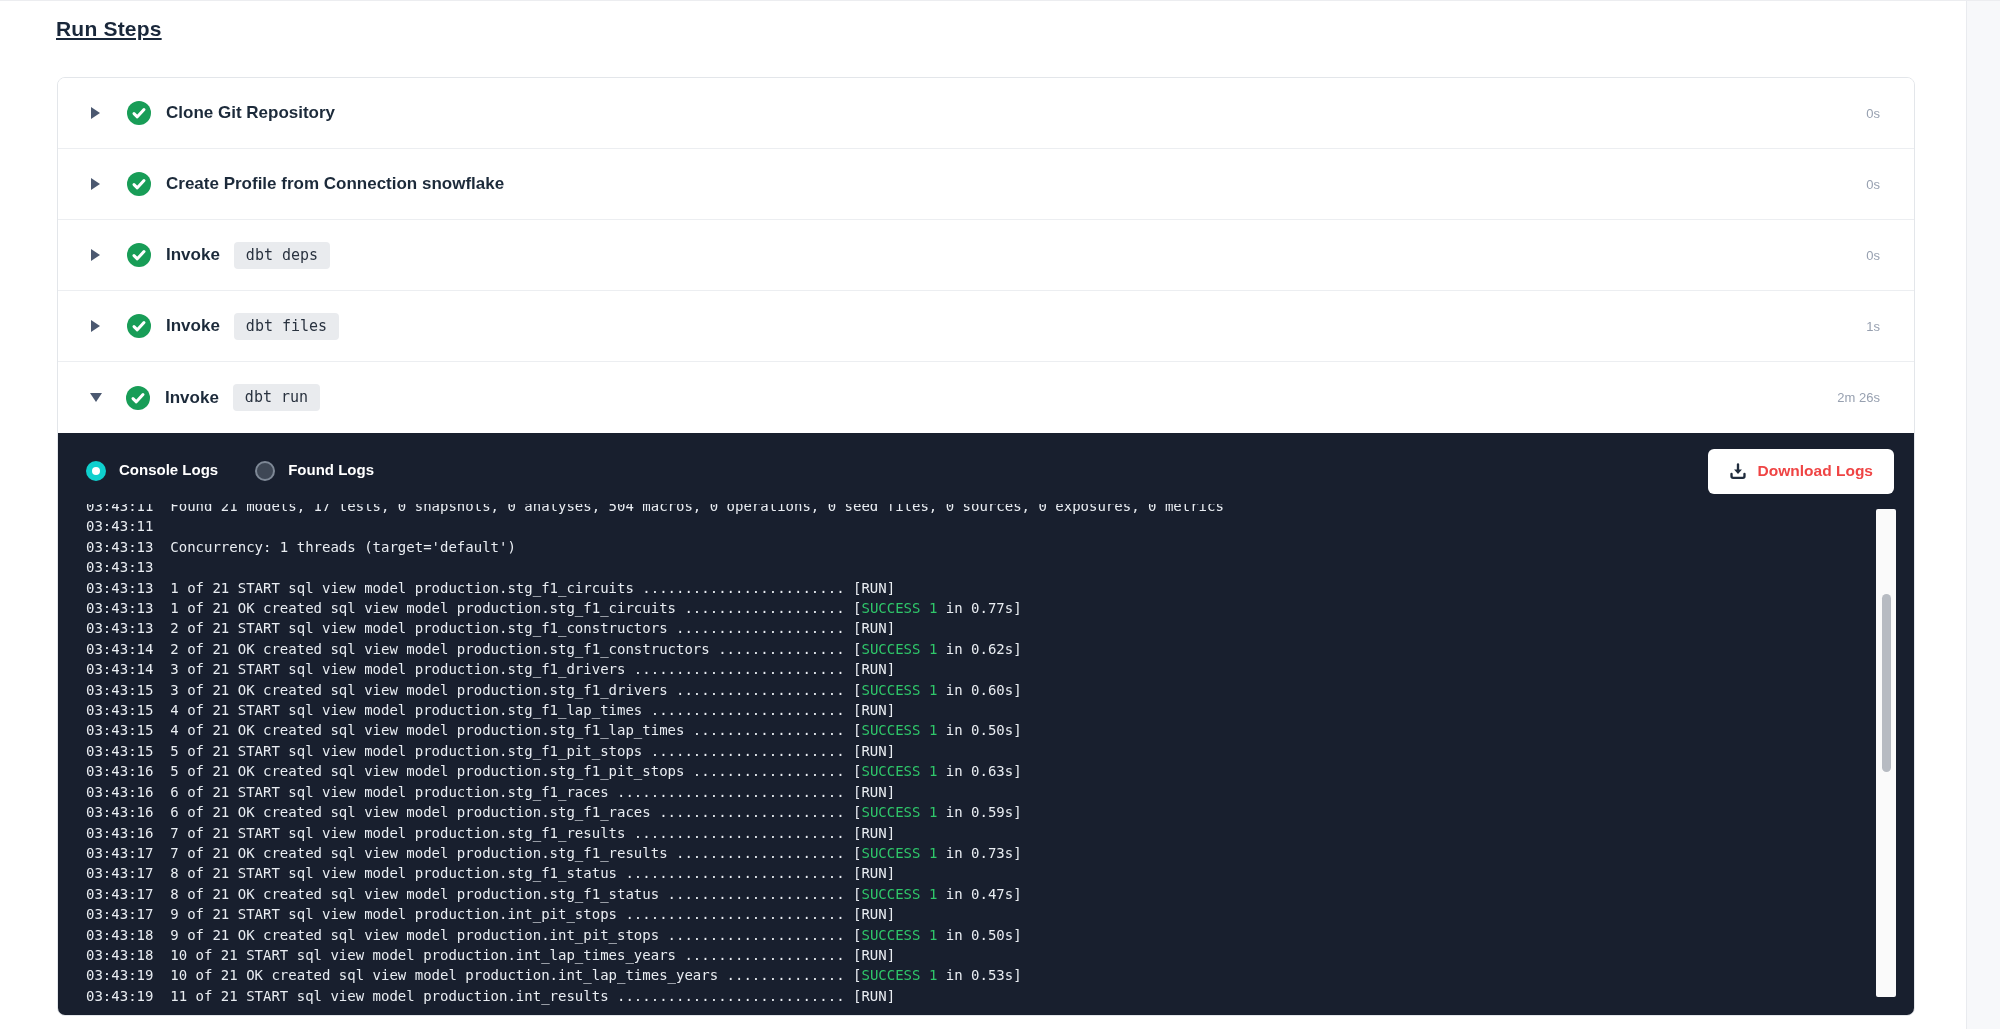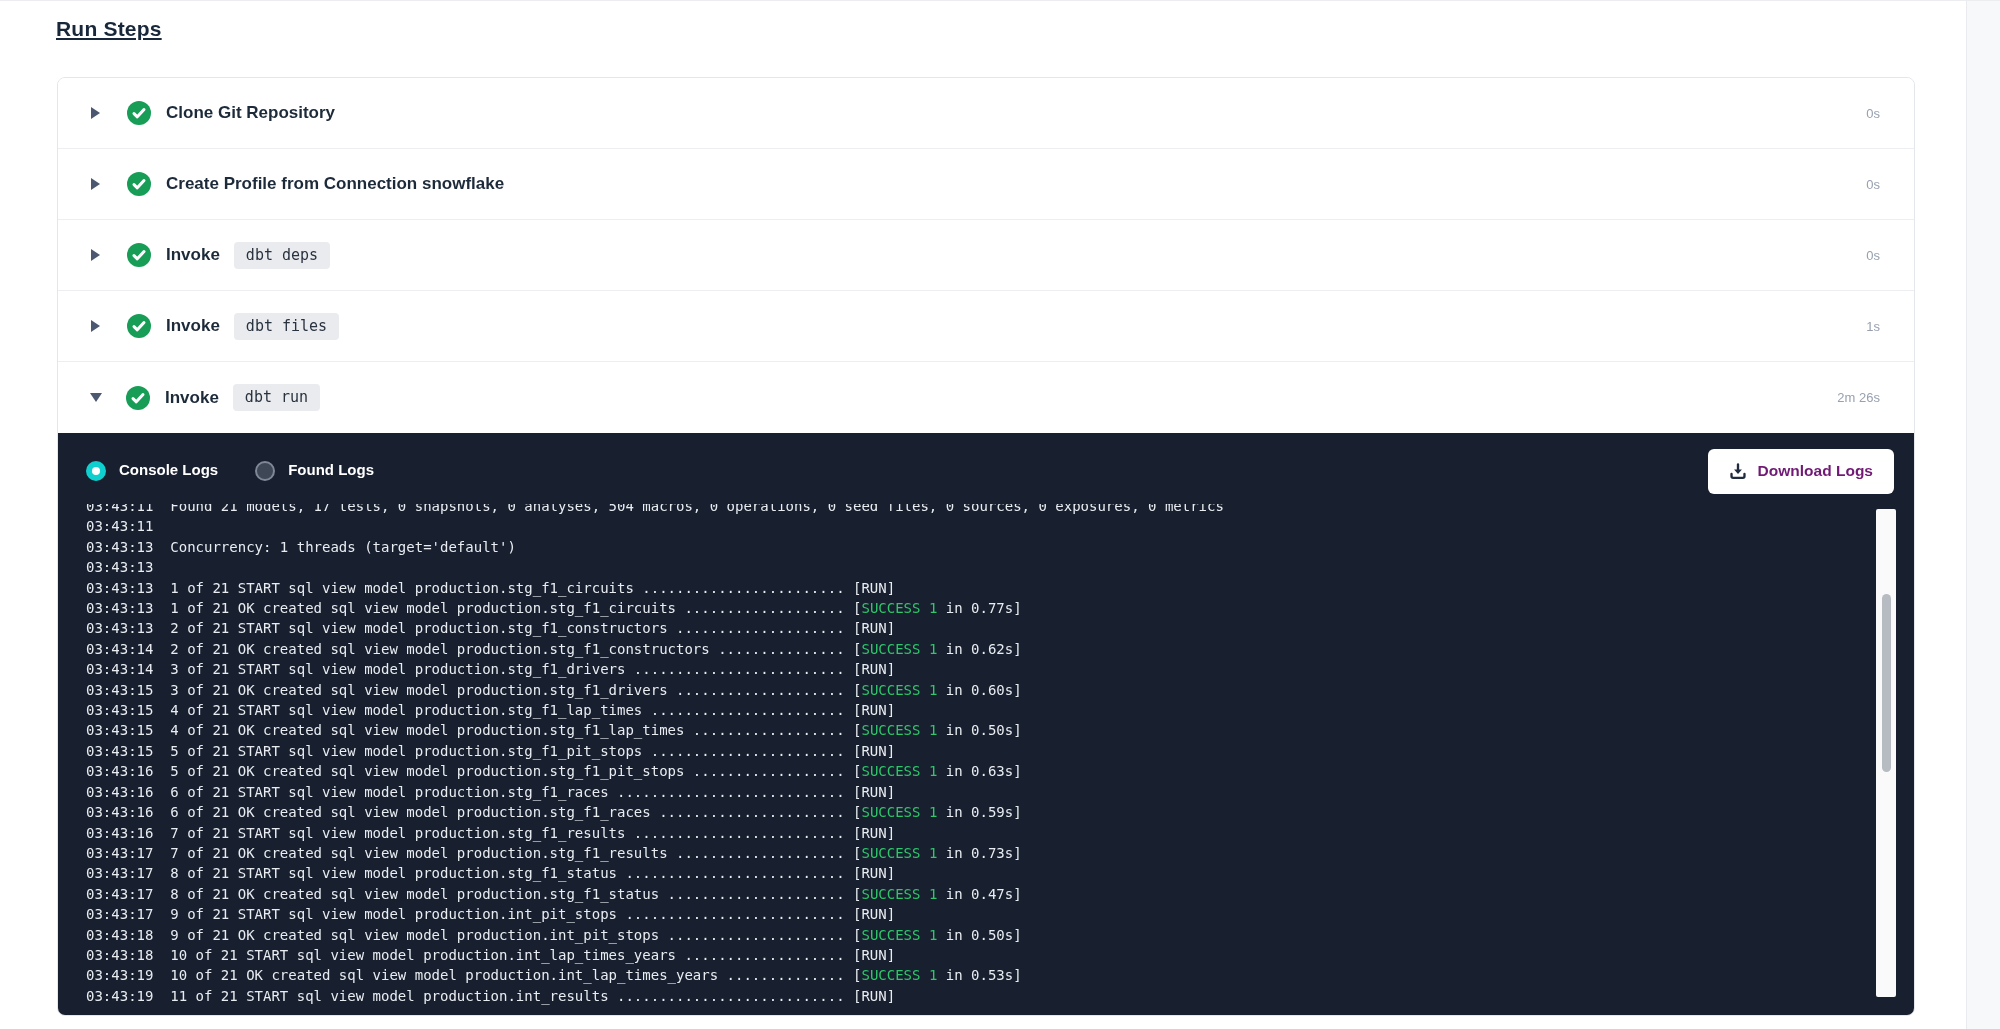--- a/index.html
+++ b/index.html
@@ -54,21 +54,21 @@
   .radio-circle.sel{background:#0fd0ce;}
   .radio-circle.sel::after{
     content:"";position:absolute;left:6px;top:6px;width:8px;height:8px;
     border-radius:50%;background:#ffffff;
   }
   .radio-circle.unsel{background:#3e4755;border:2.5px solid #7e8896;}
   .radio-label{margin-left:13px;font-size:15px;font-weight:700;color:#ffffff;}
   .dl-btn{
     margin-left:auto;height:45px;padding:0 21px;background:#ffffff;border:none;
     border-radius:6px;display:flex;align-items:center;gap:11px;cursor:pointer;
-    font-family:"Liberation Sans",sans-serif;font-size:15.5px;font-weight:700;color:#701a75;
+    font-family:"Liberation Sans",sans-serif;font-size:15.5px;font-weight:700;color:#ef4444;
   }
   .log-view{
     position:absolute;left:28px;right:60px;top:71px;height:505px;overflow:hidden;
     font-family:"DejaVu Sans Mono",monospace;font-size:14px;line-height:20.4px;
     color:#e9edf2;white-space:pre;
   }
   .log-view .log-line:first-child{margin-top:-8px;}
   .seg-g{color:#2fc76a;}
   .sb-track{
     position:absolute;right:18px;top:76px;width:20px;height:488px;

